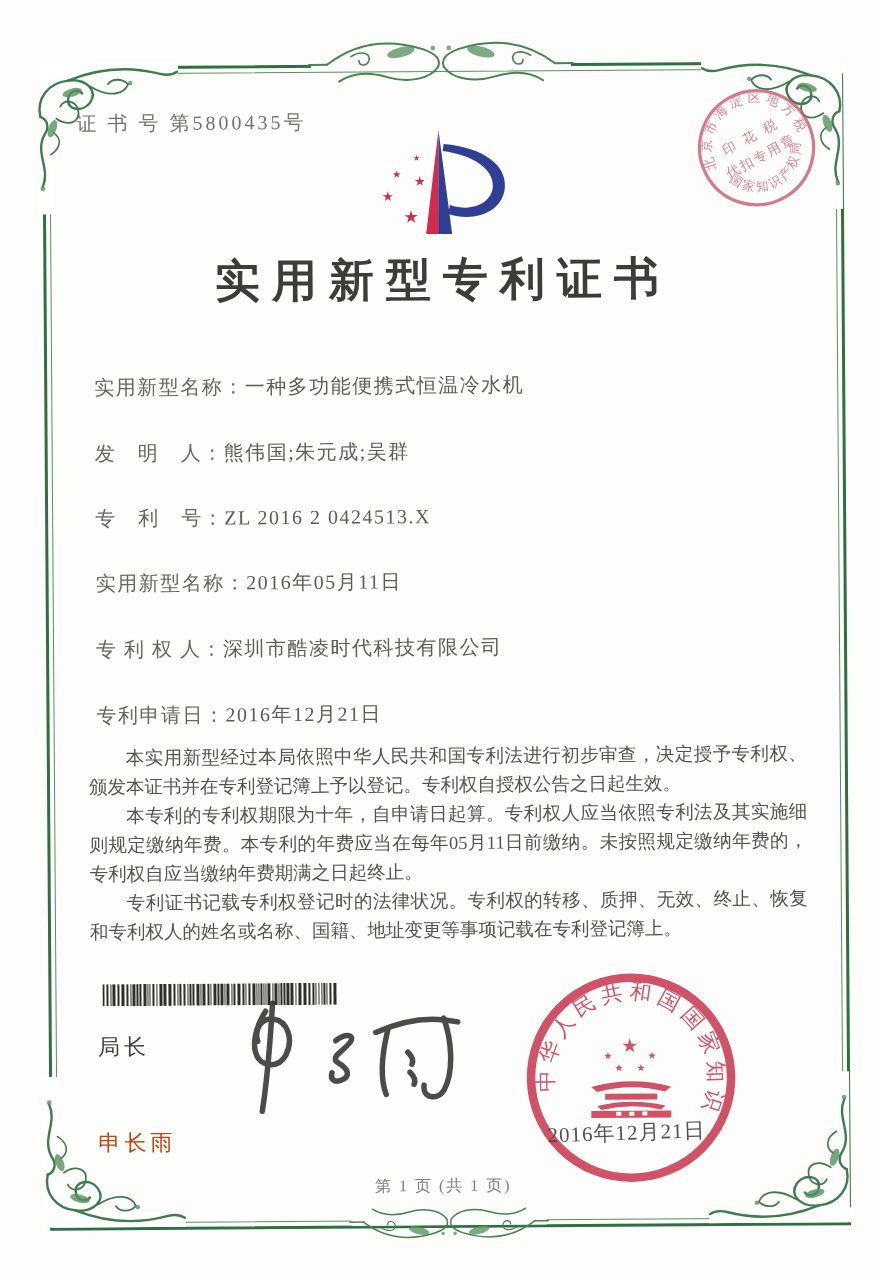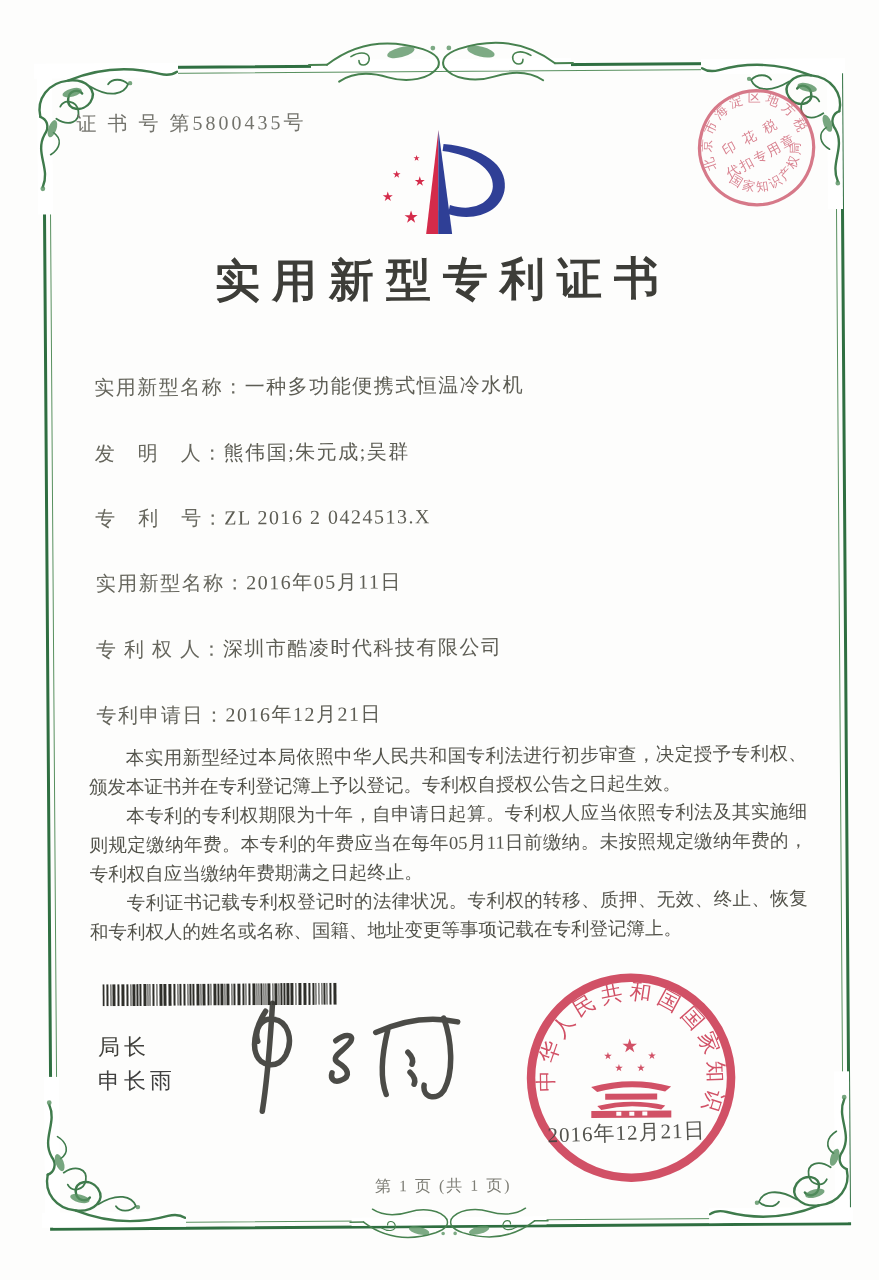--- a/index.html
+++ b/index.html
@@ -15,21 +15,21 @@
          letter-spacing:12px;text-indent:12px;color:#3d3d38;z-index:4;white-space:nowrap;}
   .row{position:absolute;left:96px;display:flex;align-items:baseline;font-size:20px;color:#66665d;
        letter-spacing:1.5px;z-index:4;white-space:nowrap;}
   .row .lbl{white-space:pre;}
   .row .val{color:#5d5d54;}
   .legal{position:absolute;left:88px;top:742px;width:718px;font-size:18.5px;line-height:29px;
          color:#54544c;text-align:justify;z-index:4;}
   .legal p{margin:0;text-indent:2em;}
   .barcode{position:absolute;left:100px;top:982px;width:238px;height:22px;z-index:5;}
   .officer-title{position:absolute;left:95px;top:1030px;font-size:22px;color:#3f3f3a;letter-spacing:4px;z-index:4;text-align:center;}
-  .officer-name{position:absolute;left:95px;top:1064px;font-size:22px;color:#404040;letter-spacing:4px;z-index:4;}
+  .officer-name{position:absolute;left:95px;top:1126px;font-size:22px;color:#c2410c;letter-spacing:4px;z-index:4;}
   .sig{position:absolute;left:215px;top:988px;z-index:4;}
   .seal{position:absolute;left:478px;top:962px;z-index:4;opacity:.88;}
   .seal-date{position:absolute;left:544px;top:1120px;font-size:21px;color:#45453f;letter-spacing:1px;
              z-index:6;transform:rotate(-1.5deg);opacity:.92;white-space:nowrap;}
   .stamp{position:absolute;left:690px;top:80px;z-index:5;transform:rotate(-28deg);opacity:.78;}
   .footer{position:absolute;left:0;right:0;top:1176px;text-align:center;font-size:16px;color:#7d7d75;
           letter-spacing:2px;z-index:4;}
   svg text{font-family:"Liberation Serif","DejaVu Serif",serif;}
 </style>
 </head>

